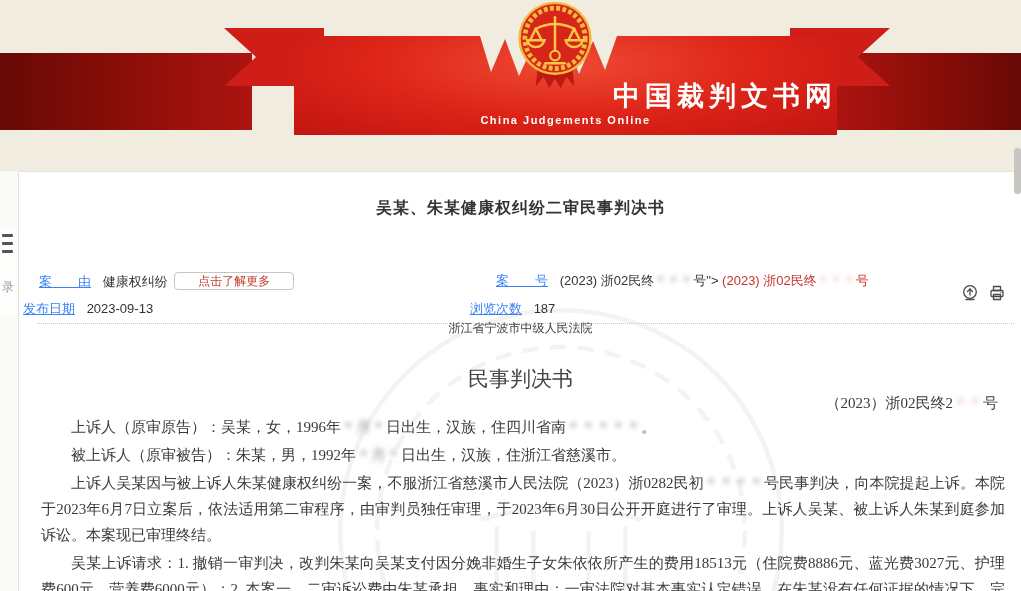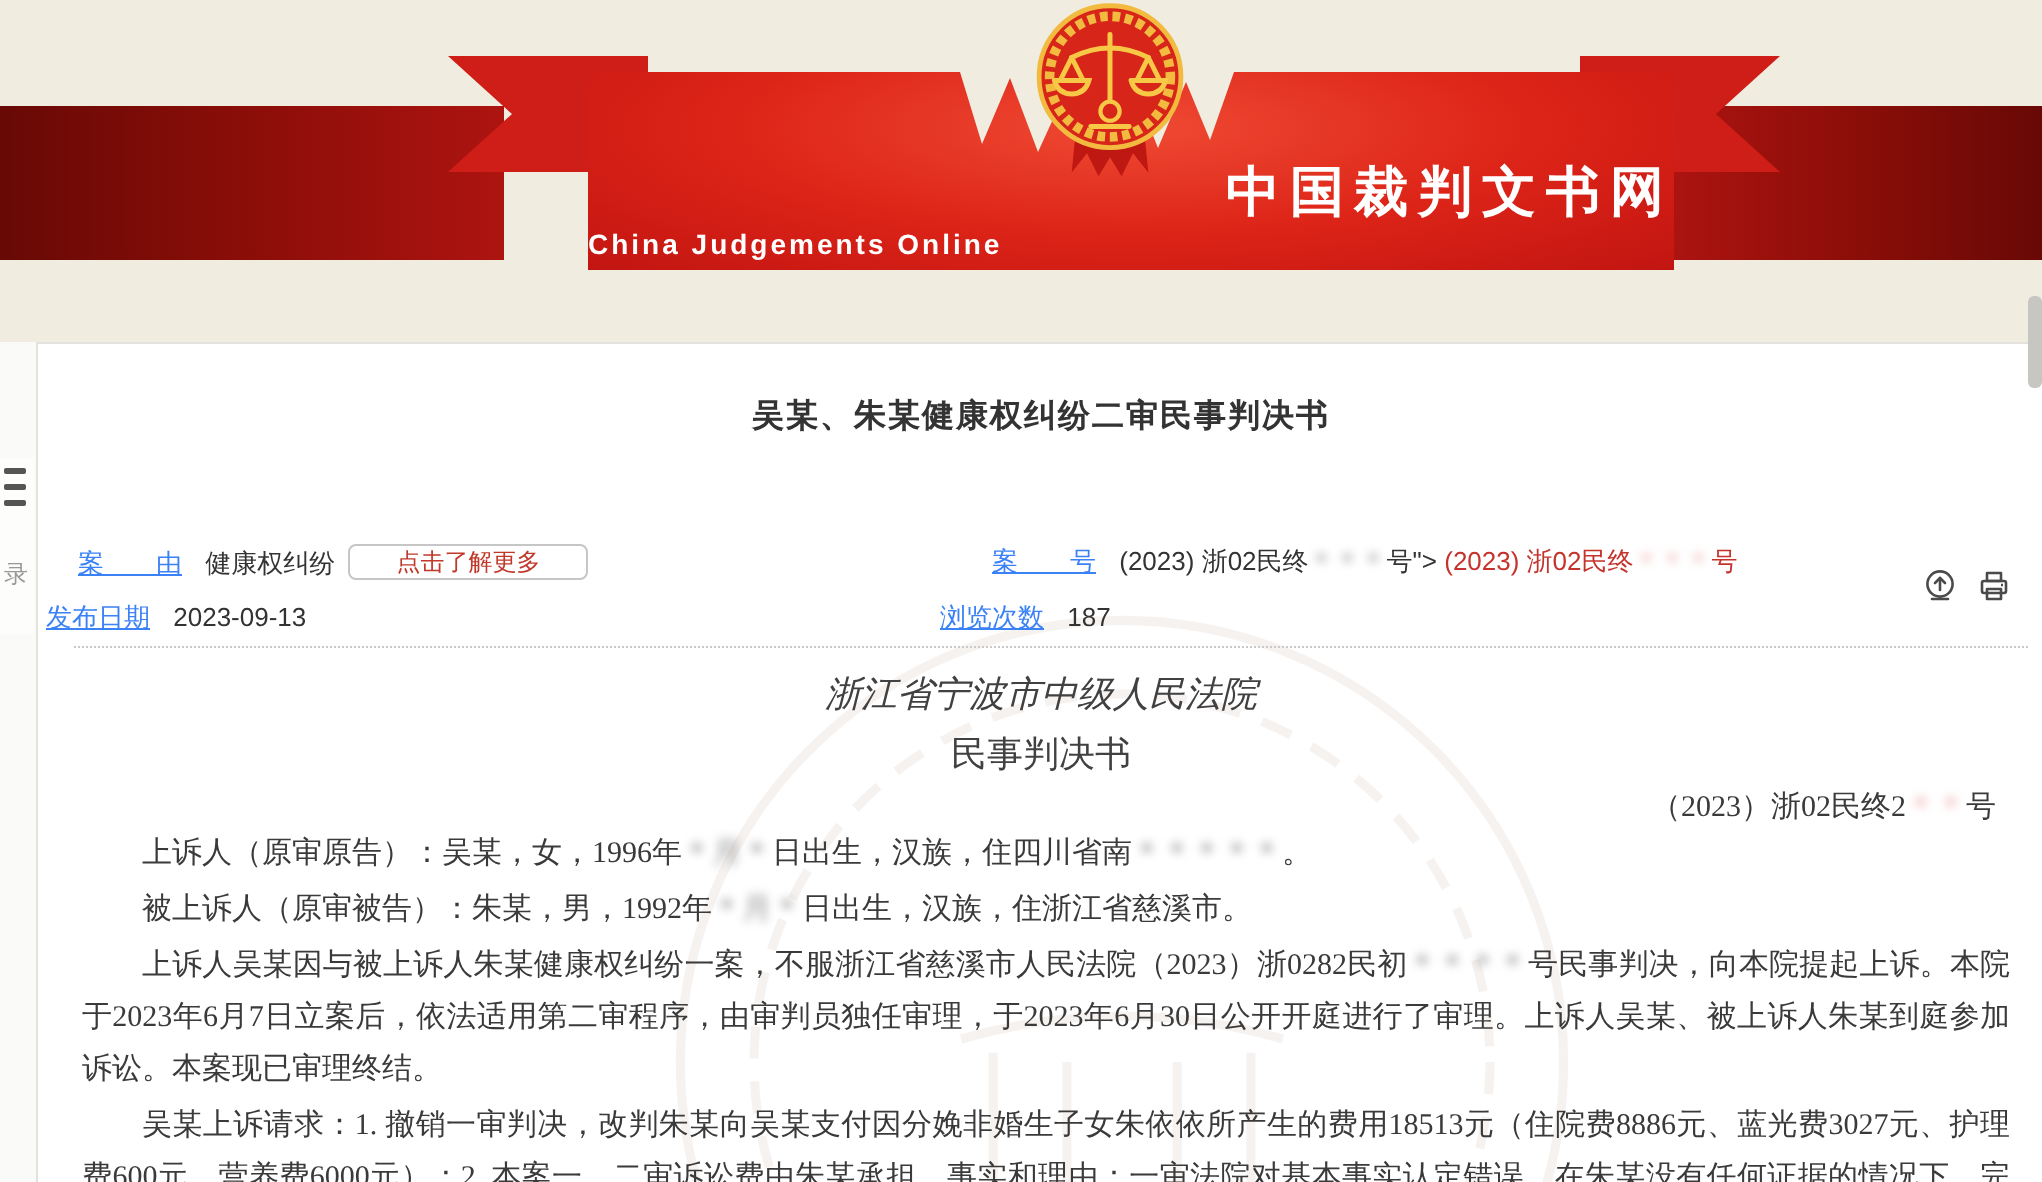--- a/index.html
+++ b/index.html
@@ -12,22 +12,22 @@
   .band-left{left:0;width:252px;background:linear-gradient(90deg,#680905,#8f0e09 55%,#ad1410);}
   .band-right{right:0;width:187px;background:linear-gradient(270deg,#680905,#8f0e09 55%,#ad1410);}
   .fold{position:absolute;top:28px;width:100px;height:58px;background:#cf1d17;}
   .fold-left{left:224px;clip-path:polygon(0 0,100% 0,100% 100%,0 100%,32% 50%);}
   .fold-right{left:790px;clip-path:polygon(0 0,100% 0,68% 50%,100% 100%,0 100%);}
   .panel{position:absolute;left:294px;top:36px;width:543px;height:99px;
          background:radial-gradient(ellipse at 50% 28%,#ef4a33 0%,#dd2418 52%,#c21511 100%);
          clip-path:polygon(0 0,186px 0,197px 36px,211px 3px,225px 40px,241px 5px,255px 42px,271px 3px,285px 38px,299px 5px,311px 34px,323px 0,543px 0,543px 99px,0 99px);}
   .site-title{position:absolute;left:0;right:0;top:42px;text-align:right;color:#fff;
               font-size:27px;font-weight:bold;letter-spacing:5px;text-indent:5px;}
-  .site-sub{position:absolute;left:0;right:0;top:78px;color:#fff;
-            font-size:14px;font-weight:bold;letter-spacing:1.5px;}
+  .site-sub{position:absolute;left:0;right:0;top:78px;text-align:center;color:#fff;
+            font-size:11px;font-weight:bold;letter-spacing:1.5px;}
   .emblem{position:absolute;left:507px;top:0;width:96px;height:94px;}
 
   
   .toc-tab{position:absolute;left:0;top:229px;width:17px;height:88px;background:#fdfdfc;
            display:flex;flex-direction:column;align-items:flex-start;padding-left:2px;box-sizing:border-box;cursor:pointer;}
   .toc-tab i{display:block;width:11px;height:3px;background:#555;border-radius:1px;margin-top:5px;}
   .toc-label{margin-top:26px;font-size:12px;color:#999;}
 
   
   .card{position:absolute;left:18px;top:171px;width:1003px;height:420px;background:#fff;
@@ -37,22 +37,22 @@
   .meta-row{position:absolute;font-size:13px;white-space:nowrap;z-index:2;}
   .meta-label{color:#3b82f6;margin-right:8px;text-decoration:underline;}
   .meta-value{color:#333;}
   .badge{display:inline-block;border:1px solid #c6c6c6;border-radius:4px;color:#c0392b;
          font-size:12px;padding:0 23px;line-height:16px;margin-left:3px;vertical-align:1px;cursor:pointer;background:#fff;}
   .action-icons{position:absolute;right:16px;top:112px;display:flex;gap:9px;z-index:2;}
   .action-icons .ic{width:18px;height:18px;cursor:pointer;}
   .dotted{position:absolute;left:18px;right:8px;top:151px;border-top:1px dotted #c9c9c9;z-index:2;}
 
   .serif{font-family:"Liberation Serif","DejaVu Serif",serif;}
-  .court{position:absolute;left:0;right:0;top:163px;text-align:center;font-size:18px;color:#414141;z-index:2;font-style:italic;}
-  .doc-type{position:absolute;left:0;right:0;top:193px;text-align:center;font-size:18px;color:#414141;z-index:2;}
+  .court{position:absolute;left:0;right:0;top:148px;text-align:center;font-size:12px;color:#414141;z-index:2;}
+  .doc-type{position:absolute;left:0;right:0;top:193px;text-align:center;font-size:21px;color:#414141;z-index:2;}
   .case-line{position:absolute;right:24px;top:222px;font-size:15px;color:#3a3a3a;z-index:2;}
   .body-text{position:absolute;left:20px;top:240px;width:968px;font-size:15px;line-height:26px;
              color:#3a3a3a;text-align:justify;z-index:2;}
   .para{margin:2px;text-indent:2em;}
 
   
   .seg-blur{color:#8d8d8d;filter:blur(2.5px);}
   .seg-red{color:#c5342c;cursor:pointer;}
   .seg-redblur{color:#eaaaa4;filter:blur(2.5px);}
 

